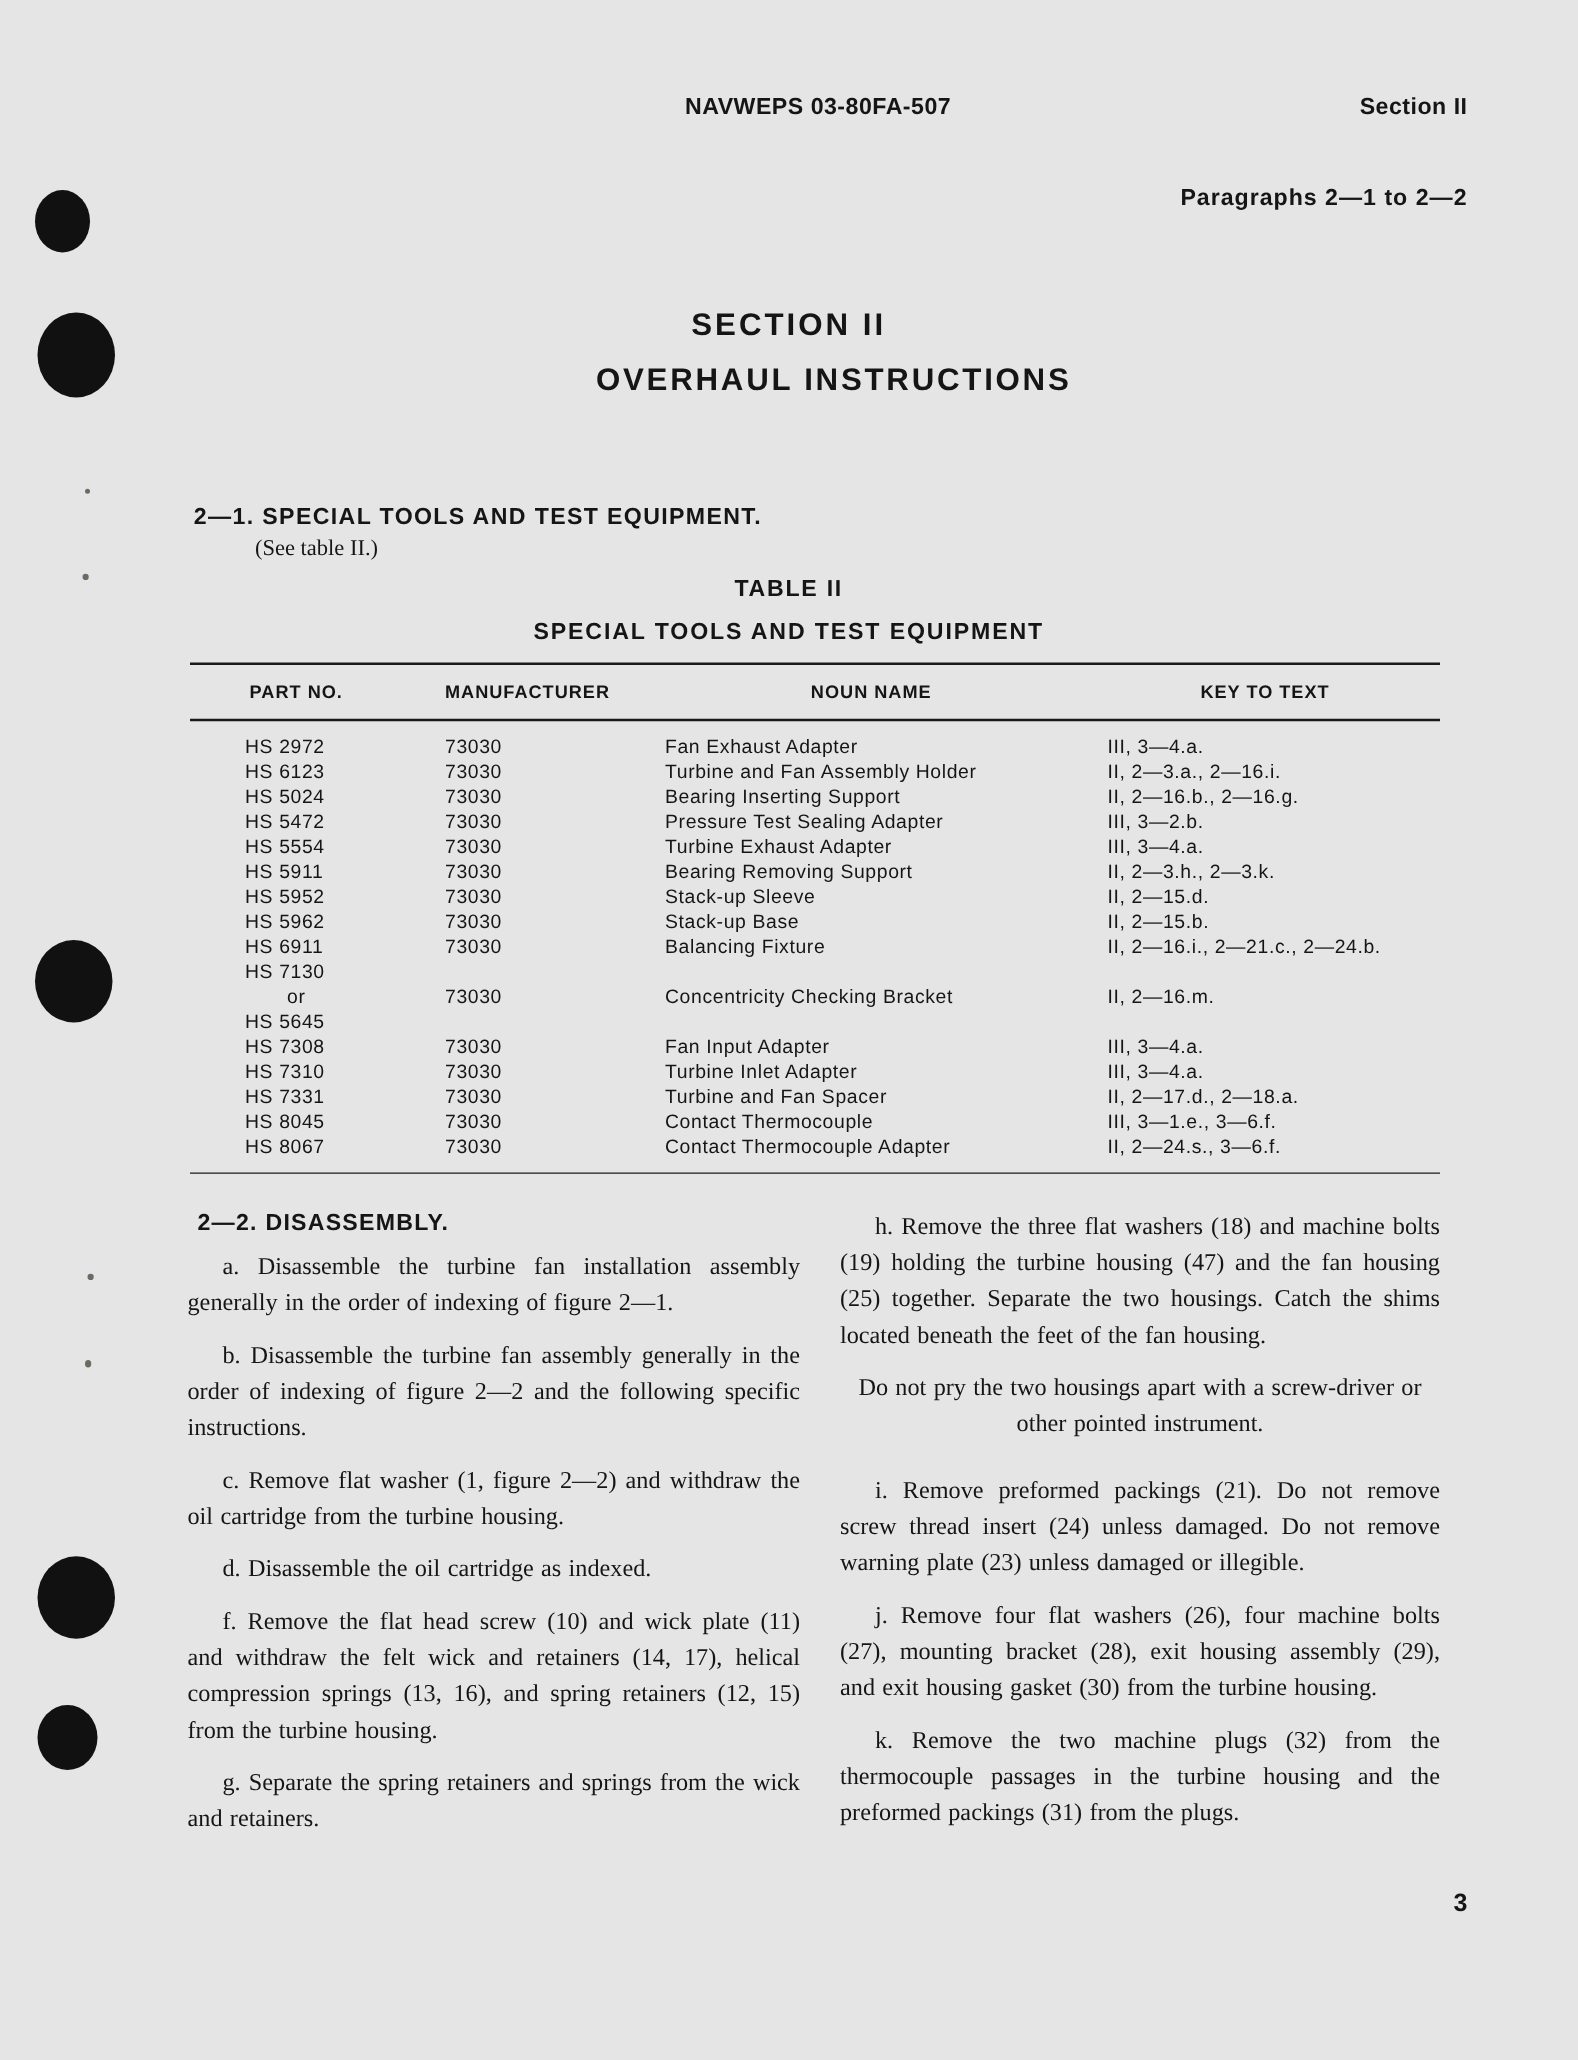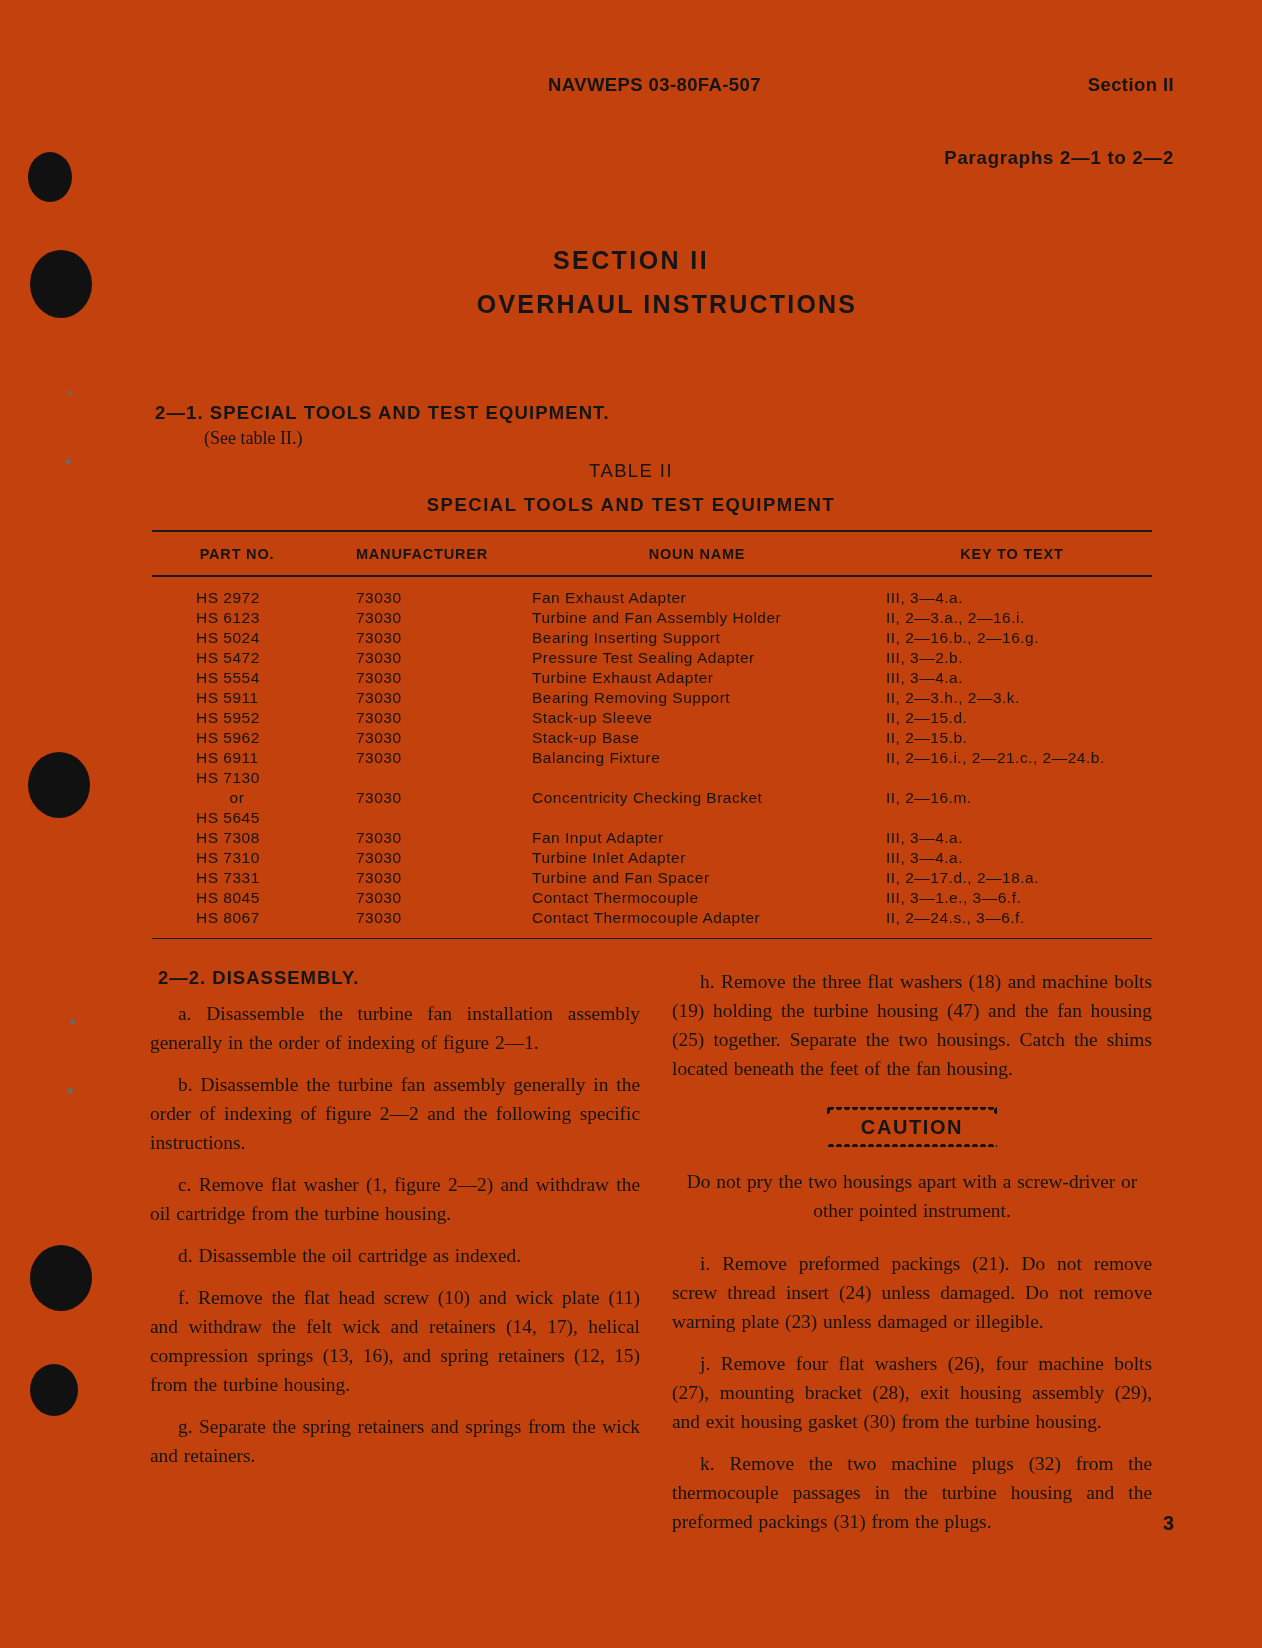--- a/index.html
+++ b/index.html
@@ -8,21 +8,21 @@
     background: #ffffff;
   }
   body {
     font-family: "Liberation Serif", serif;
     color: #151515;
   }
   .page {
     position: relative;
     width: 1262px;
     height: 1648px;
-    background: #c2410c;
+    background: #e5e5e5;
     overflow: hidden;
   }
 
   
   .hole {
     position: absolute;
     background: #111111;
     border-radius: 50%;
   }
   .hole.h1 { left: 28px;  top: 152px; width: 44px;  height: 50px; }
@@ -114,21 +114,21 @@
   }
 
   
   .tbl-num {
     position: absolute;
     top: 460px;
     left: 0;
     width: 100%;
     text-align: center;
     font-family: "Liberation Sans", sans-serif;
-    font-weight: normal;
+    font-weight: bold;
     font-size: 18.5px;
     letter-spacing: 1.4px;
   }
   .tbl-cap {
     position: absolute;
     top: 494px;
     left: 0;
     width: 100%;
     text-align: center;
     font-family: "Liberation Sans", sans-serif;
@@ -411,29 +411,20 @@
         <div class="para">f. Remove the flat head screw (10) and wick plate (11) and withdraw the felt wick and retainers (14, 17), helical compression springs (13, 16), and spring retainers (12, 15) from the turbine housing.</div>
         <div class="para">g. Separate the spring retainers and springs from the wick and retainers.</div>
       </div>
   </div>
 
   <div class="col-right">
     <div id="right-items-before">
         <div class="para">h. Remove the three flat washers (18) and machine bolts (19) holding the turbine housing (47) and the fan housing (25) together. Separate the two housings. Catch the shims located beneath the feet of the fan housing.</div>
       </div>
 
-    <div class="caution-wrap">
-      <div class="caution-box">
-        <span class="edge top-edge"></span>
-        <span class="edge bot-edge"></span>
-        <span class="edge left-edge"></span>
-        <span class="edge right-edge"></span>
-        <span class="caution-label">CAUTION</span>
-      </div>
-    </div>
 
     <div class="para noindent" style="text-align:center; margin-bottom:24px;">Do not pry the two housings apart with a screw-driver or other pointed instrument.</div>
 
     <div id="right-items-after">
         <div class="para">i. Remove preformed packings (21). Do not remove screw thread insert (24) unless damaged. Do not remove warning plate (23) unless damaged or illegible.</div>
         <div class="para">j. Remove four flat washers (26), four machine bolts (27), mounting bracket (28), exit housing assembly (29), and exit housing gasket (30) from the turbine housing.</div>
         <div class="para">k. Remove the two machine plugs (32) from the thermocouple passages in the turbine housing and the preformed packings (31) from the plugs.</div>
       </div>
   </div>
 

